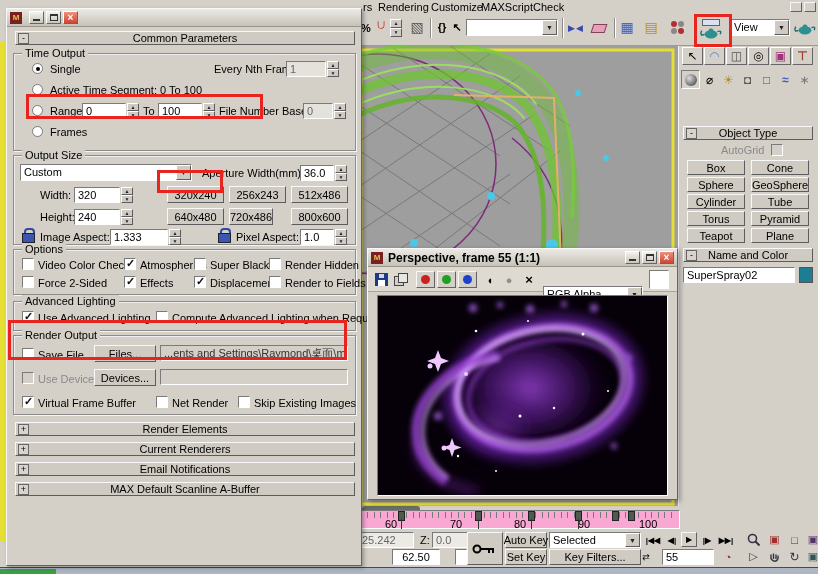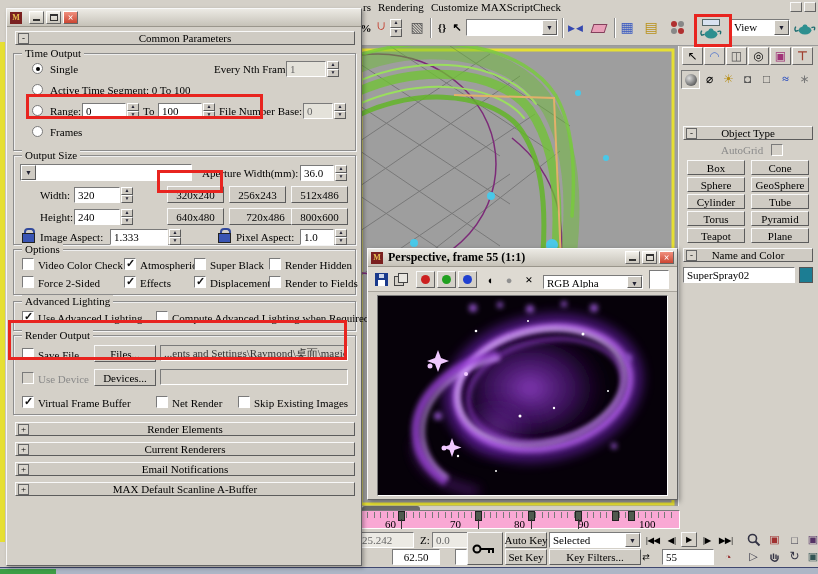--- a/index.html
+++ b/index.html
@@ -1,17 +1,17 @@
 <!DOCTYPE html>
 <html><head>
 <meta charset="utf-8">
 <style>
 *{margin:0;padding:0;box-sizing:border-box}
 html,body{width:818px;height:574px;overflow:hidden}
-.root{position:relative;width:818px;height:574px;background:#d4d0c8;font-family:Liberation Serif, serif;font-size:11px;color:#000;overflow:hidden}
+.root{position:relative;width:818px;height:574px;background:#d4d0c8;font-family:Liberation Sans, sans-serif;font-size:11px;color:#000;overflow:hidden}
 .abs{position:absolute}
 .l{position:absolute;white-space:nowrap;line-height:13px}
 .ra{border:1px solid;border-color:#f8f8f8 #636363 #636363 #f8f8f8;background:#d4d0c8}
 .su{border:1px solid;border-color:#7a7a7a #fff #fff #7a7a7a;background:#fff}
 .sug{border:1px solid;border-color:#7a7a7a #fff #fff #7a7a7a;background:#d4d0c8}
 .f{position:absolute;height:16px;padding:1px 3px;line-height:12px;white-space:nowrap;overflow:hidden}
 .b{position:absolute;display:flex;align-items:center;justify-content:center;border:1px solid;border-color:#f8f8f8 #5c5c5c #5c5c5c #f8f8f8;background:#cfcbc3;line-height:12px;white-space:nowrap}
 .gb{position:absolute;border:1px solid #8c8c8c;box-shadow:inset 1px 1px 0 #eee, 1px 1px 0 #f4f4f4}
 .leg{position:absolute;top:-7px;left:8px;background:#d4d0c8;padding:0 3px;line-height:12px;white-space:nowrap}
 .c{position:absolute;width:12px;height:12px;background:#fff;border:1px solid;border-color:#7a7a7a #fff #fff #7a7a7a}
@@ -326,20 +326,21 @@
           <i>▲</i>
           <i>▼</i>
         </span>
       <span class="r" style="left:18px;top:72px"></span>
       <span class="l" style="left:36px;top:72px">Frames</span>
     </div>
 
     <div class="gb" style="left:6px;top:146px;width:343px;height:90px">
       <span class="leg">Output Size</span>
       <div class="dd" style="left:6px;top:8px;width:172px;height:17px">
+        <span class="ddtxt">Custom</span>
         <span class="ddbtn">▼</span>
       </div>
       <span class="l" style="left:188px;top:11px">Aperture Width(mm):</span>
       <div class="f su" style="left:286px;top:9px;width:34px">36.0</div>
       <span class="sp" style="left:321px;top:9px">
           <i>▲</i>
           <i>▼</i>
         </span>
       <span class="l" style="left:26px;top:33px">Width:</span>
       <div class="f su" style="left:60px;top:31px;width:46px">320</div>
@@ -350,21 +351,21 @@
       <div class="b" style="left:153px;top:30px;width:57px;height:17px">320x240</div>
       <div class="b" style="left:215px;top:30px;width:57px;height:17px">256x243</div>
       <div class="b" style="left:277px;top:30px;width:57px;height:17px">512x486</div>
       <span class="l" style="left:26px;top:55px">Height:</span>
       <div class="f su" style="left:60px;top:53px;width:46px">240</div>
       <span class="sp" style="left:107px;top:53px">
           <i>▲</i>
           <i>▼</i>
         </span>
       <div class="b" style="left:153px;top:52px;width:57px;height:17px">640x480</div>
-      <div class="b" style="left:215px;top:52px;width:73px;height:17px">720x486</div>
+      <div class="b" style="left:215px;top:52px;width:44px;height:17px">720x486</div>
       <div class="b" style="left:277px;top:52px;width:57px;height:17px">800x600</div>
       <span class="lock" style="left:8px;top:72px"></span>
       <span class="l" style="left:26px;top:75px">Image Aspect:</span>
       <div class="f su" style="left:96px;top:73px;width:58px">1.333</div>
       <span class="sp" style="left:155px;top:73px">
           <i>▲</i>
           <i>▼</i>
         </span>
       <span class="lock" style="left:204px;top:72px"></span>
       <span class="l" style="left:222px;top:75px">Pixel Aspect:</span>
@@ -470,21 +471,21 @@
         </span>
       <span class="icon ra" style="left:69px;top:4px;width:19px;height:17px">
           <span style="width:9px;height:9px;border-radius:50%;background:#20a020"></span>
         </span>
       <span class="icon ra" style="left:90px;top:4px;width:19px;height:17px">
           <span style="width:9px;height:9px;border-radius:50%;background:#2040d0"></span>
         </span>
       <span class="icon" style="left:115px;top:4px;width:16px;height:17px;font-size:11px">◐</span>
       <span class="icon" style="left:133px;top:4px;width:16px;height:17px;font-size:11px;color:#909090">●</span>
       <span class="icon" style="left:153px;top:4px;width:16px;height:17px;font-size:13px;font-weight:bold">×</span>
-      <div class="dd" style="left:175px;top:8px;width:100px;height:14px">
+      <div class="dd" style="left:175px;top:19px;width:100px;height:14px">
         <span class="ddtxt">RGB Alpha</span>
         <span class="ddbtn">▼</span>
       </div>
       <span class="abs su" style="left:281px;top:3px;width:20px;height:19px"></span>
     </div>
     <div class="abs su" style="left:9px;top:46px;width:291px;height:201px;background:#888">
       <svg width="289" height="199">
         <defs>
           <radialGradient id="neb" cx="50%" cy="50%" r="50%">
             <stop offset="0%" stop-color="#8a3cc0" stop-opacity="0.95"></stop>

